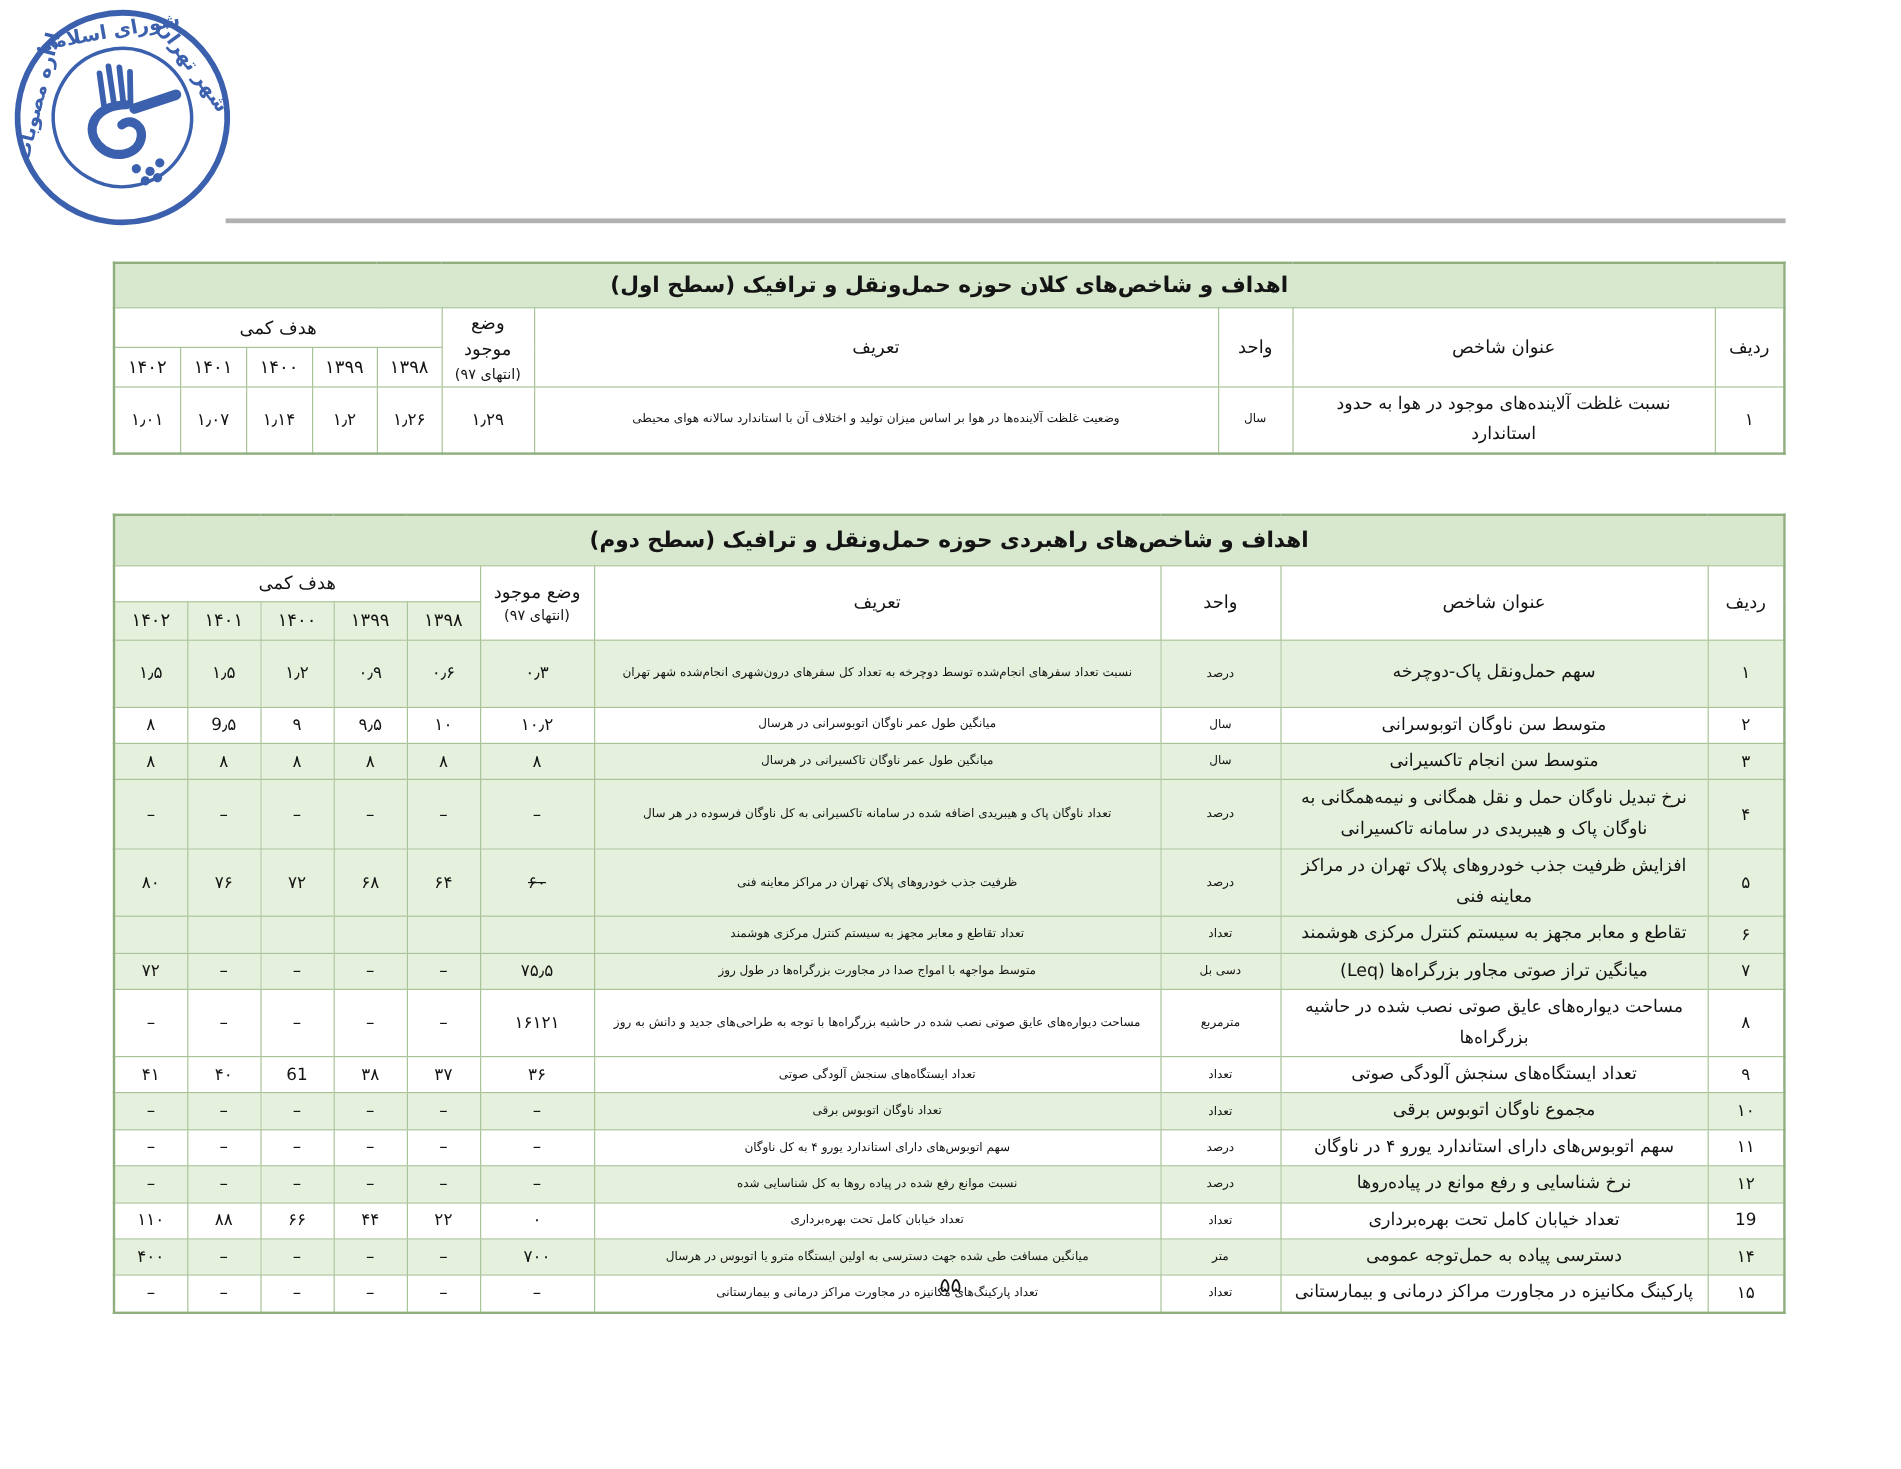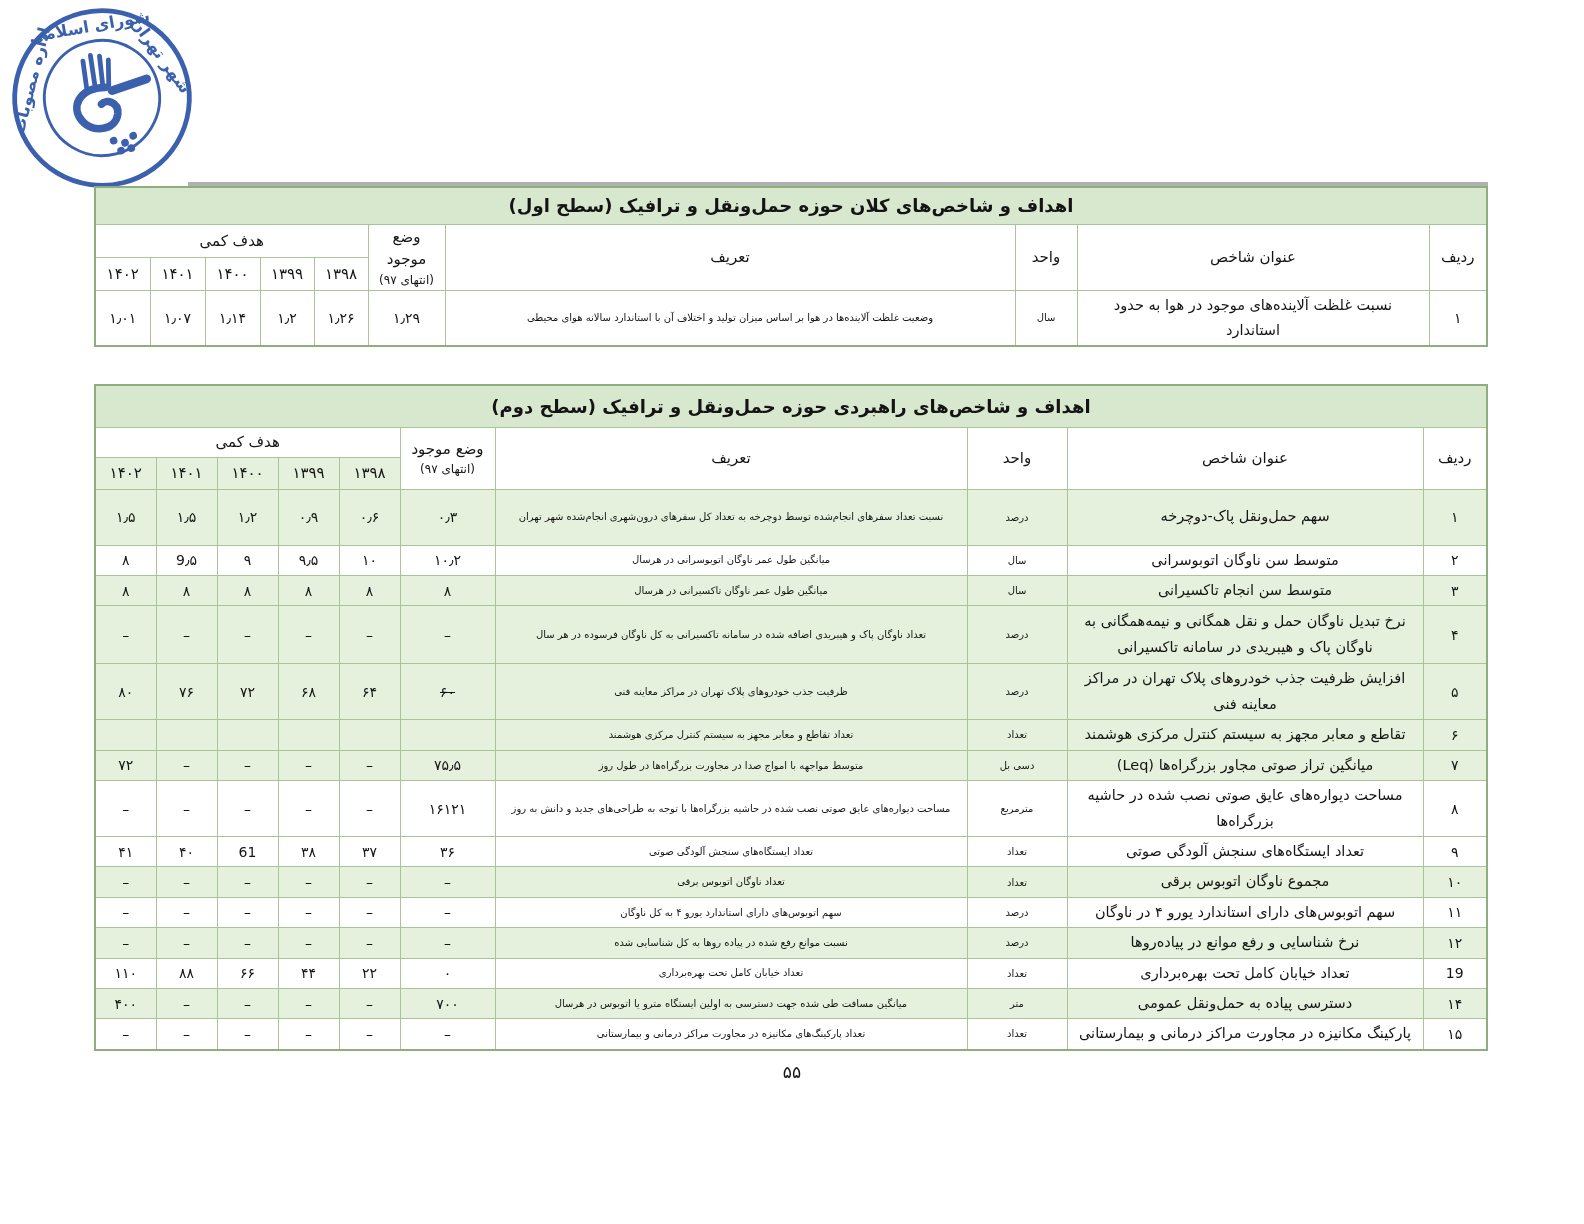--- a/index.html
+++ b/index.html
@@ -6,23 +6,23 @@
   body{
     width:1584px;height:1224px;position:relative;background:#ffffff;
     font-family:"DejaVu Sans",sans-serif;color:#141414;direction:rtl;
   }
   
   .stamp{position:absolute;left:6px;top:2px;width:192px;height:192px;}
   .stamp svg{width:100%;height:100%;}
   
   .scan-line{position:absolute;left:188px;top:182px;width:1300px;height:4px;background:#9d9d9d;opacity:.8;}
   
-  .tbl-wrap{position:absolute;right:96px;width:1392px;}
+  .tbl-wrap{position:absolute;right:96px;width:1392px;margin-top:32px;}
   #t1{top:186px;}
-  #t2{top:384px;}
+  #t2{top:396px;}
   table{border-collapse:collapse;table-layout:fixed;width:1392px;direction:rtl;border:2px solid #8fae7e;}
   td{border:1px solid #a9c498;vertical-align:middle;text-align:center;padding:1px 6px;overflow:hidden;}
   .title-cell{background:#d8e8cf;font-weight:bold;font-size:18px;letter-spacing:.2px;}
   .hdr{background:#ffffff;font-size:15px;}
   .cur-hdr div{line-height:1.5;}
   .cur-hdr .small{font-size:12px;}
   .c-def{font-size:10px;line-height:1.75;padding:2px 12px;}
   .c-ind{font-size:14.5px;line-height:1.75;padding:2px 10px;}
   .c-unit{font-size:10px;}
   .c-no{font-size:14px;}
@@ -309,21 +309,21 @@
       <td class="c-def">تعداد خیابان کامل تحت بهره‌برداری</td>
       <td class="c-cur">۰</td>
       <td class="c-val">۲۲</td>
       <td class="c-val">۴۴</td>
       <td class="c-val">۶۶</td>
       <td class="c-val">۸۸</td>
       <td class="c-val">۱۱۰</td>
     </tr>
     <tr class="tint" style="height:29px">
       <td class="c-no">۱۴</td>
-      <td class="c-ind">دسترسی پیاده به حمل‌ونقل عمومی</td>
+      <td class="c-ind">دسترسی پیاده به حمل‌توجه عمومی</td>
       <td class="c-unit">متر</td>
       <td class="c-def">میانگین مسافت طی شده جهت دسترسی به اولین ایستگاه مترو یا اتوبوس در هرسال</td>
       <td class="c-cur">۷۰۰</td>
       <td class="c-val">–</td>
       <td class="c-val">–</td>
       <td class="c-val">–</td>
       <td class="c-val">–</td>
       <td class="c-val">۴۰۰</td>
     </tr>
     <tr style="height:28px">

